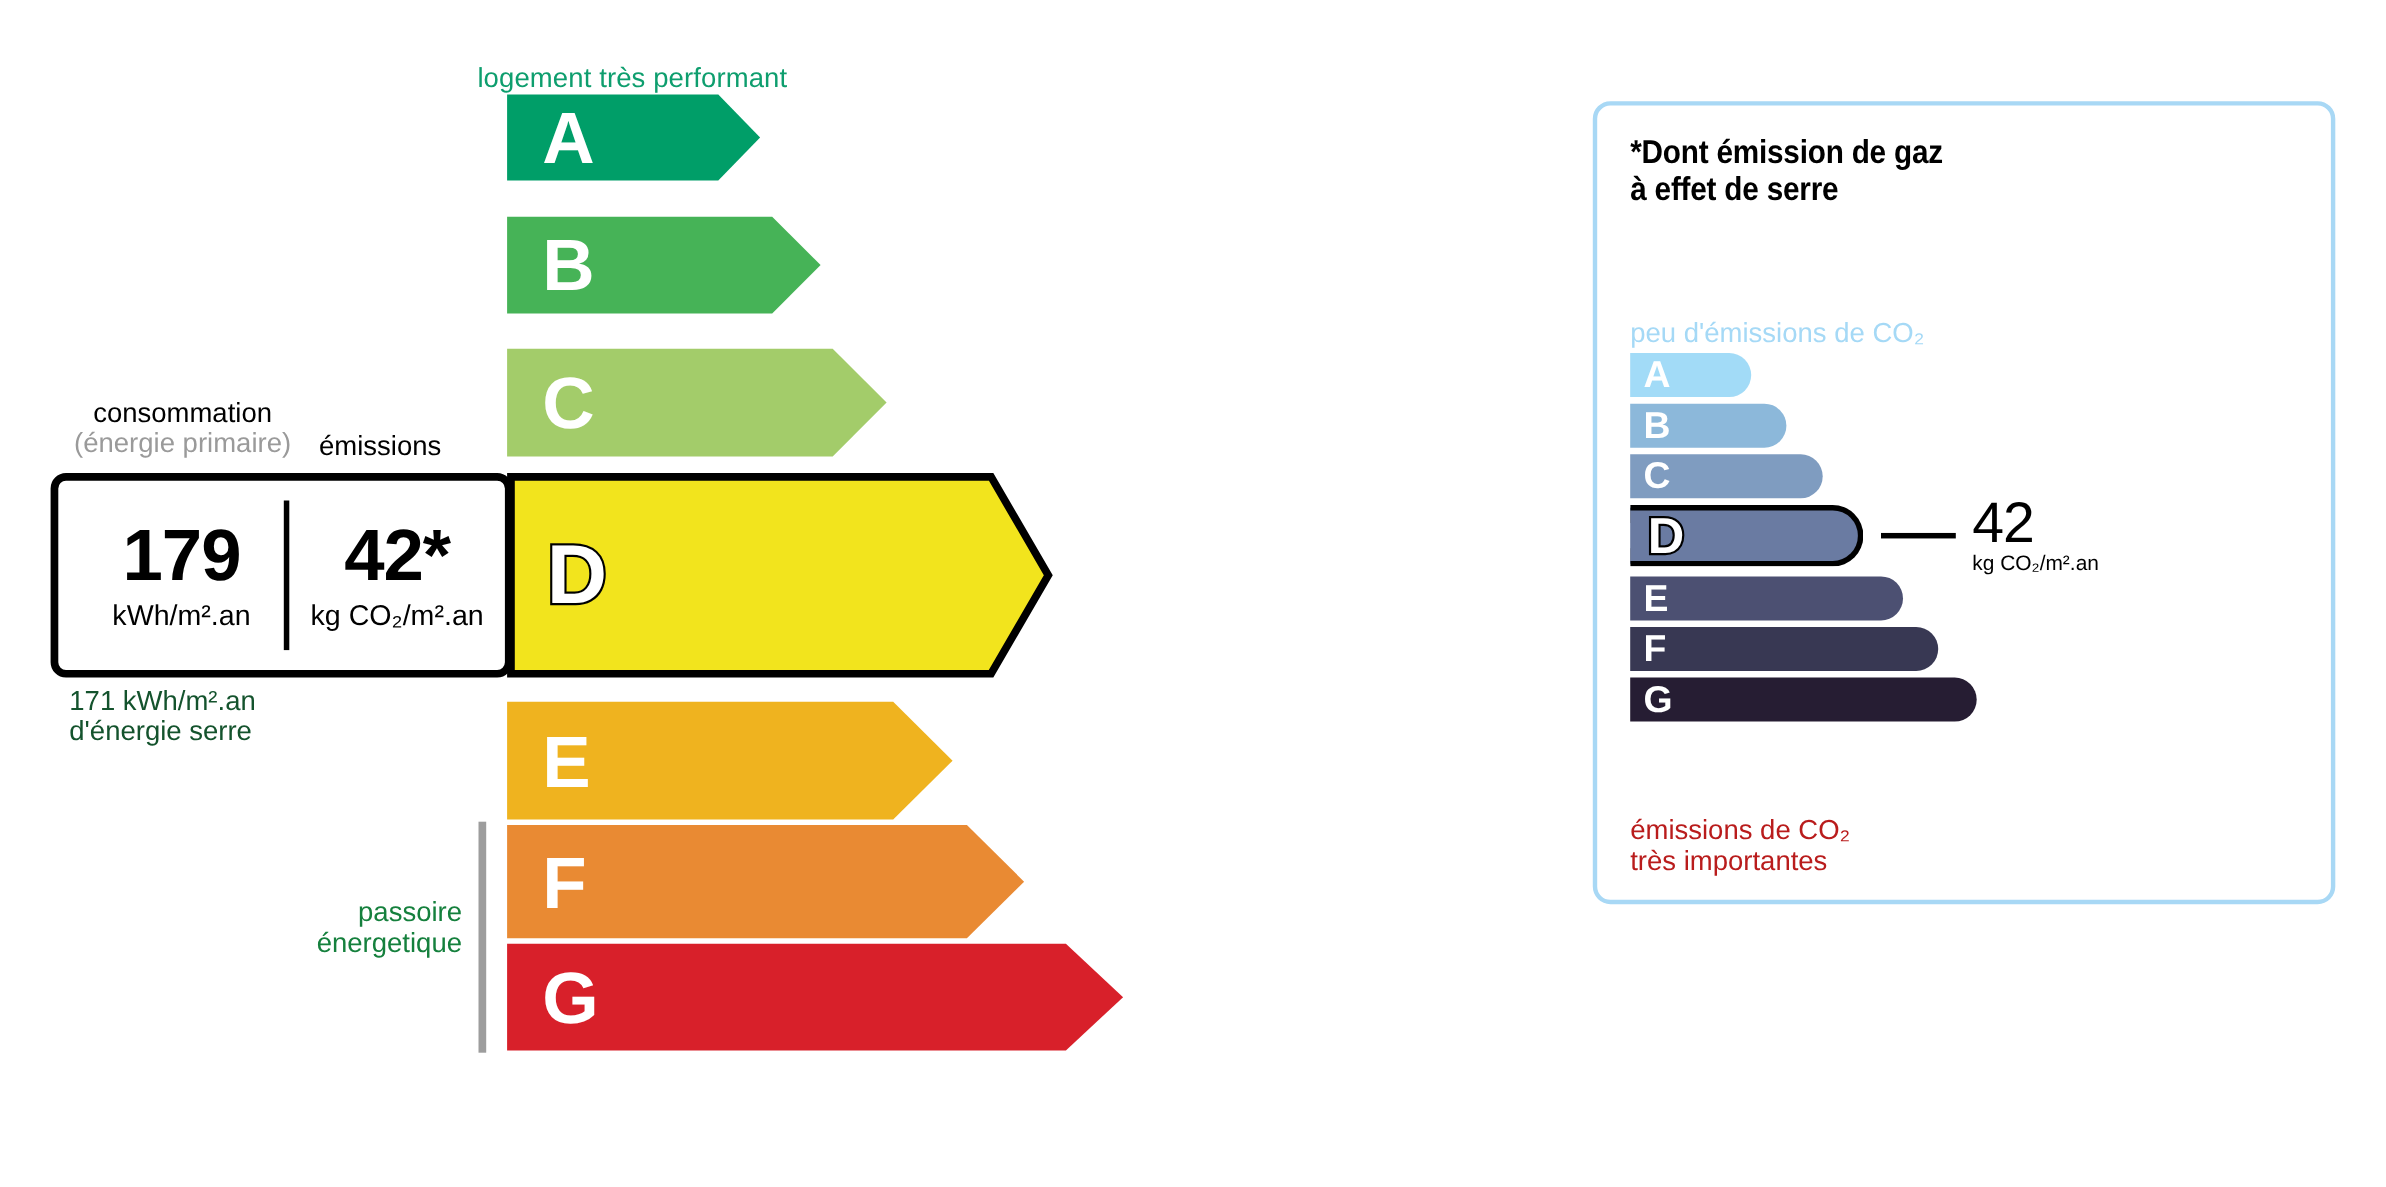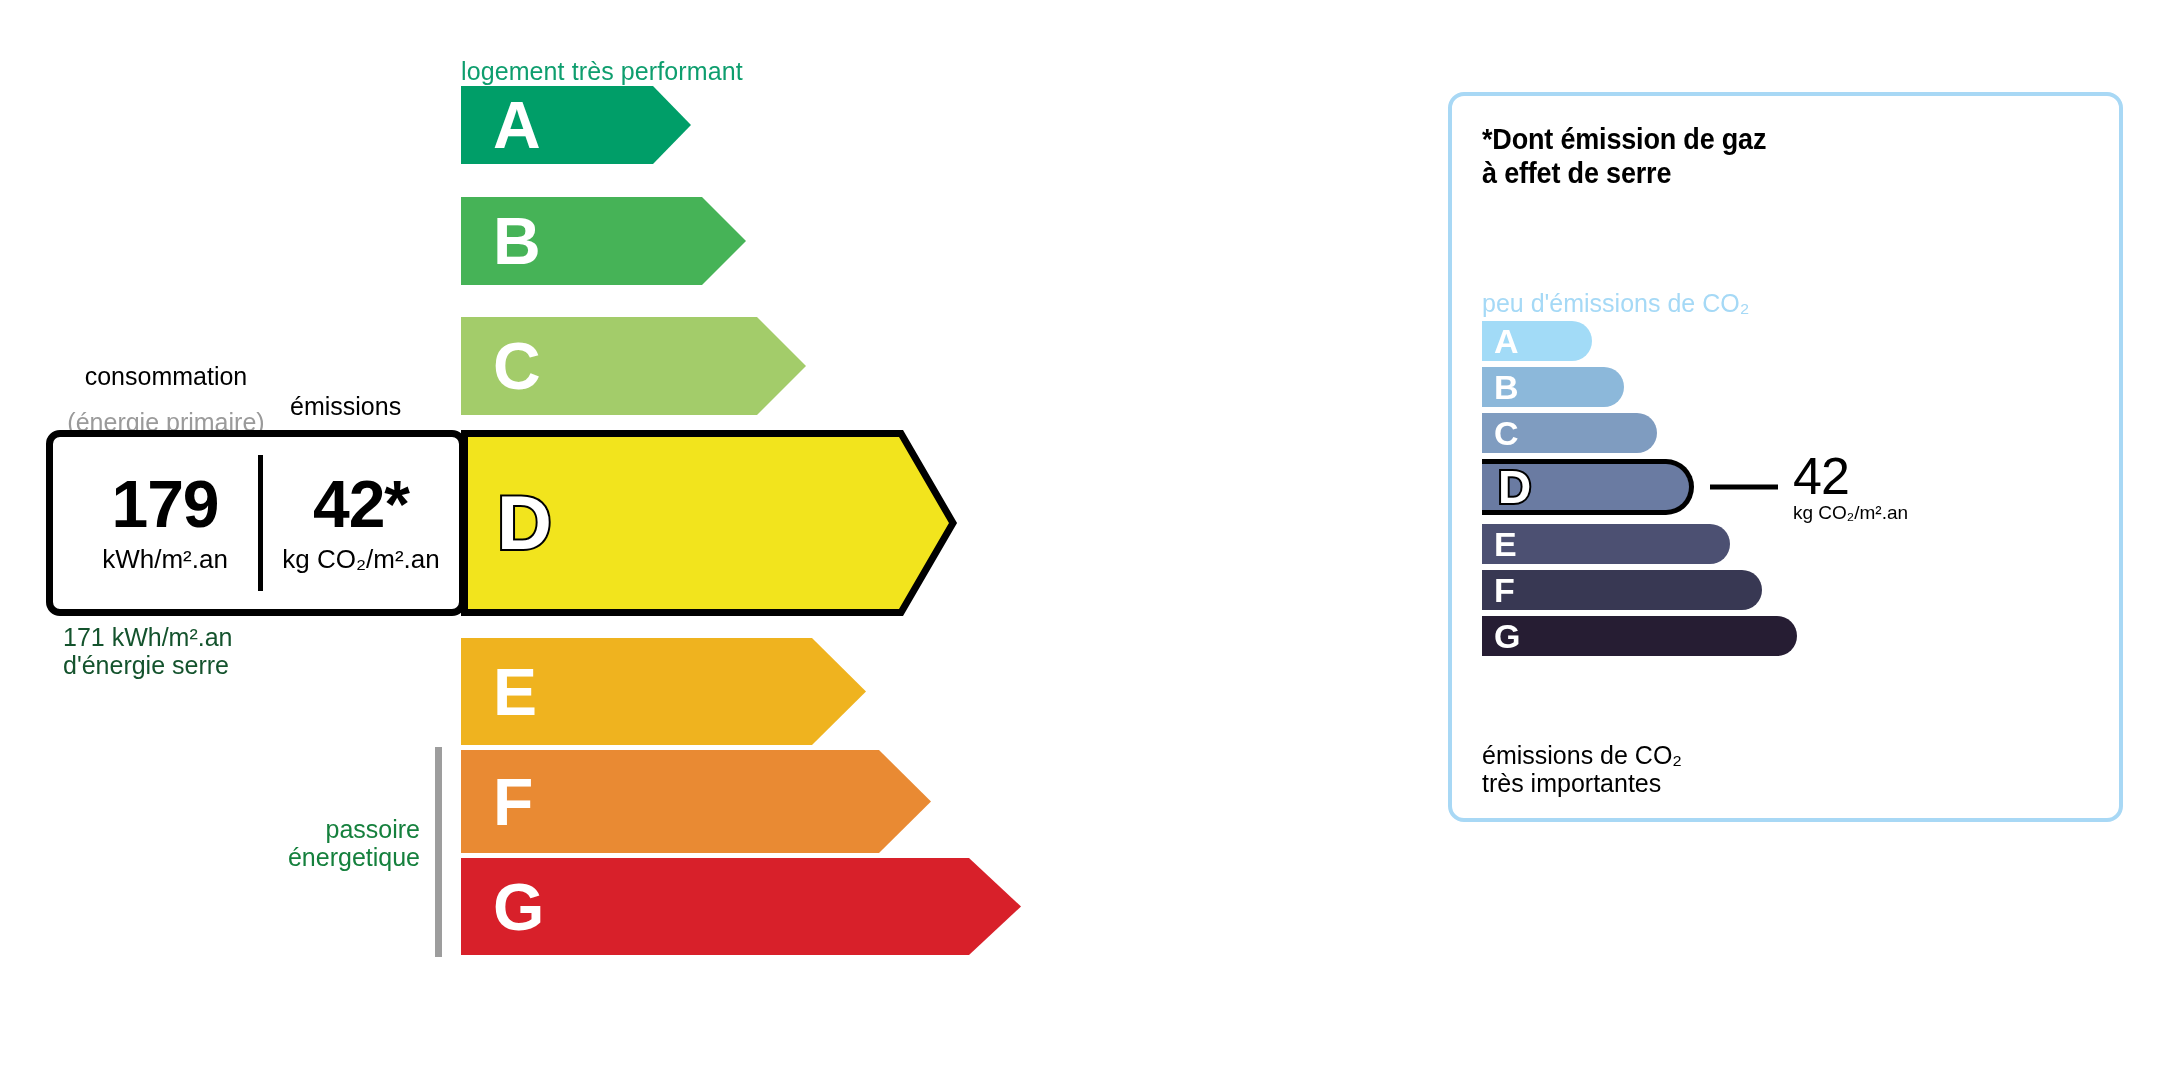--- a/index.html
+++ b/index.html
@@ -9,21 +9,21 @@
     font-family:"Liberation Sans","DejaVu Sans",sans-serif;
     overflow:hidden;
     position:relative;
   }
   .root{position:absolute;inset:0;}
 
   
   .dpe{position:absolute;left:0;top:0;width:1400px;height:1079px;}
 
   .top-caption{
-    position:absolute;left:461px;top:57px;
+    position:absolute;left:434px;top:57px;
     font-size:25px;color:#0E9E6E;white-space:nowrap;letter-spacing:.1px;
   }
   .bottom-caption{
     position:absolute;left:461px;top:955px;
     font-size:25px;color:#E2231A;white-space:nowrap;letter-spacing:.1px;
   }
 
   
   .band{position:absolute;display:block;}
   .band svg{display:block;overflow:visible;}
@@ -55,21 +55,21 @@
   .cell .big{
     font-size:66px;font-weight:bold;color:#000;line-height:1;letter-spacing:-1px;
     font-family:"Liberation Sans","DejaVu Sans",sans-serif;
   }
   .cell .unit{font-size:26px;color:#000;margin-top:7px;white-space:nowrap;}
 
   .lbl-conso{
     position:absolute;left:46px;top:363px;width:240px;text-align:center;
     font-size:25px;color:#000;line-height:1.06;
   }
-  .lbl-conso .sub{color:#9A9A9A;display:block;margin-top:19px;}
+  .lbl-conso .sub{color:#9A9A9A;display:block;}
   .lbl-emis{
     position:absolute;left:290px;top:393px;width:180px;text-align:left;
     font-size:25px;color:#000;line-height:1.06;
   }
   .final-energy{
     position:absolute;left:63px;top:623px;
     font-size:25px;color:#14532d;line-height:1.12;
   }
 
   
@@ -91,21 +91,21 @@
     font-size:30px;font-weight:bold;color:#000;line-height:1.12;
     font-family:"Liberation Sans","DejaVu Sans",sans-serif;
     transform:scaleX(.90);transform-origin:left top;letter-spacing:-.2px;
   }
   .co2top{
     position:absolute;left:30px;top:193px;
     font-size:25px;color:#A5D9F6;white-space:nowrap;
   }
   .co2bottom{
     position:absolute;left:30px;top:420px;
-    font-size:25px;color:#000000;line-height:1.12;
+    font-size:25px;color:#b91c1c;line-height:1.12;
   }
   .co2bars{position:absolute;left:30px;top:225px;}
   .co2bar{position:relative;margin-bottom:6px;}
   .co2bar .shape{
     height:40px;border-radius:0 22px 22px 0;
   }
   .co2bar .glyph{
     position:absolute;left:12px;top:50%;transform:translateY(-50%);
     font-size:34px;font-weight:bold;color:#fff;line-height:1;
     font-family:"Liberation Sans","DejaVu Sans",sans-serif;

